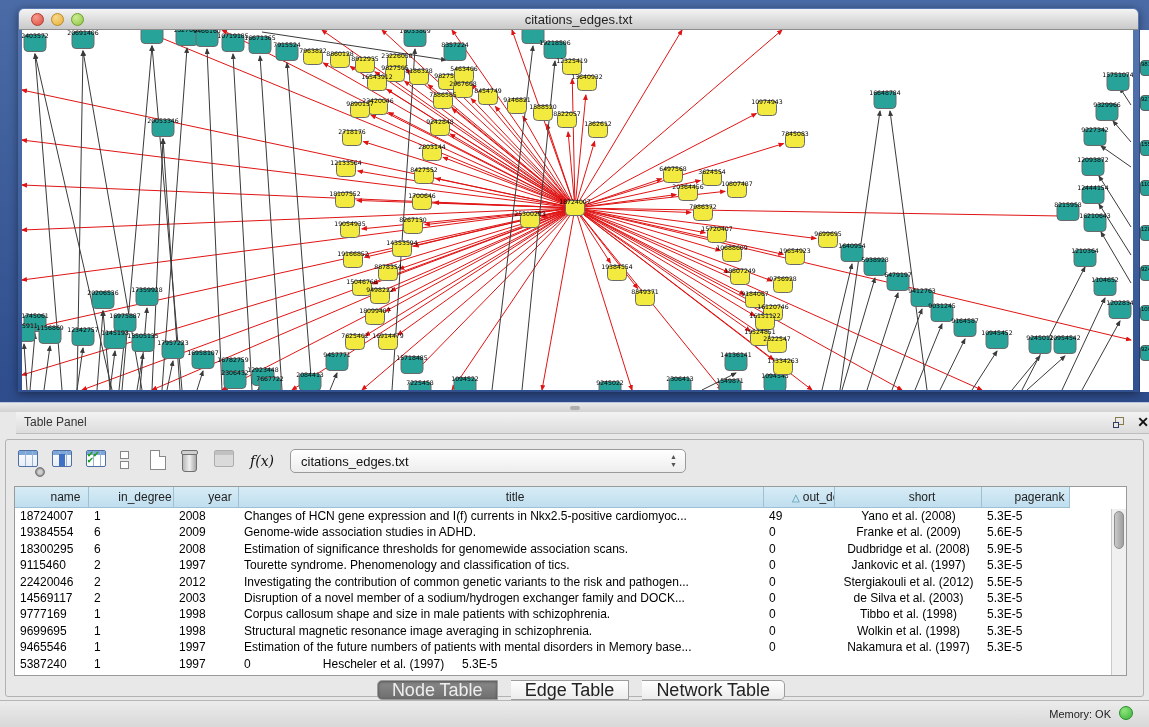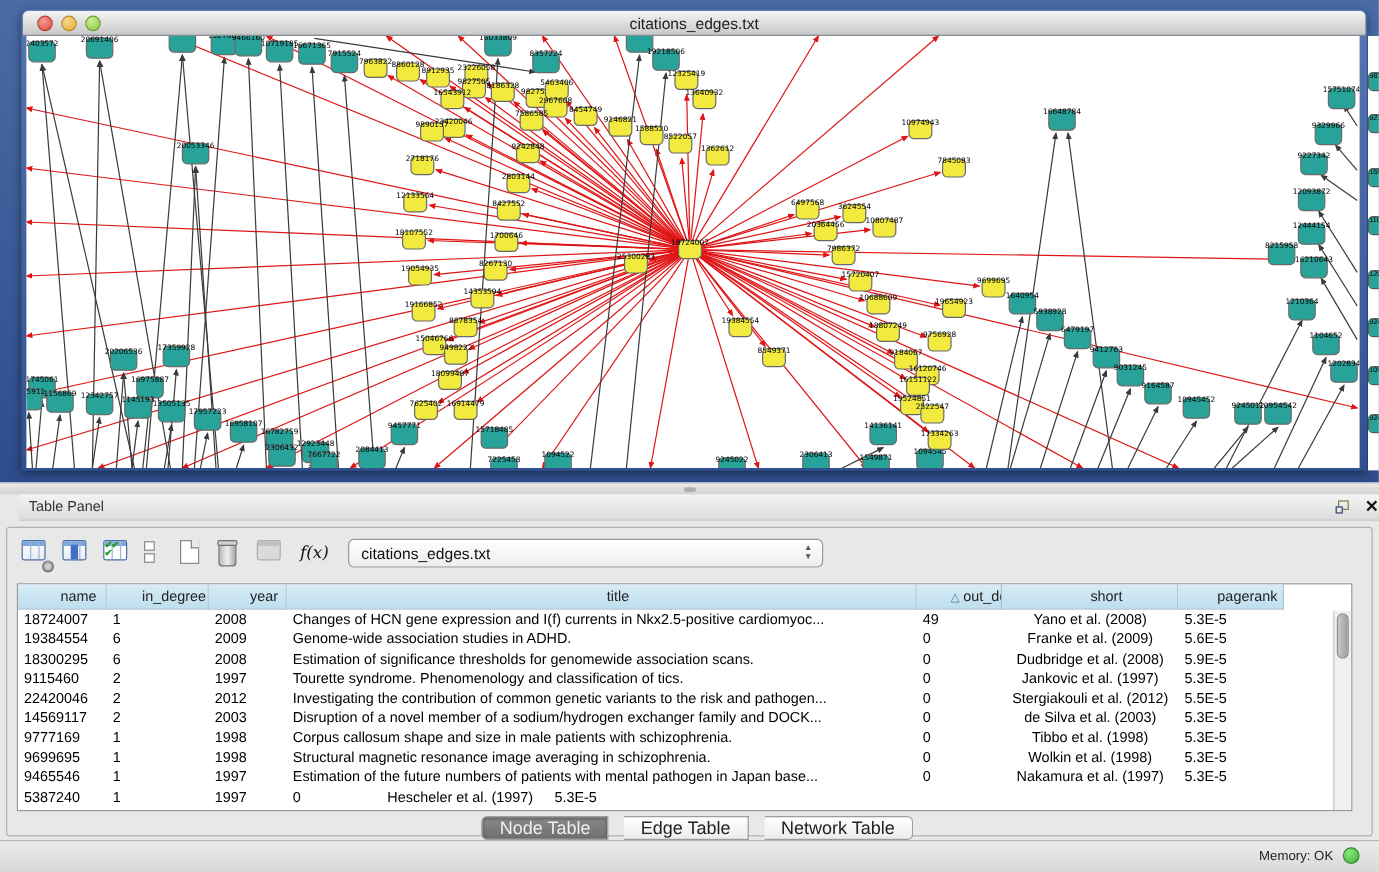--- a/index.html
+++ b/index.html
@@ -93,21 +93,21 @@
   .td { font-size:12px; color:#000; line-height:16px; padding-left:5px;
     overflow:hidden; white-space:nowrap; flex:0 0 auto; }
   .td.center { text-align:center; padding-left:0; }
   #vscroll { position:absolute; right:0; top:22px; bottom:0; width:15px;
     background:#f0f0f0; border-left:1px solid #c9c9c9; }
   #vthumb { position:absolute; left:2px; top:2px; width:10px; height:38px; border-radius:5px;
     background:linear-gradient(90deg,#c9c9c9,#9f9f9f); border:1px solid #8d8d8d; }
 
   
   #tabs { position:absolute; left:0; right:0; top:240px; text-align:center; }
-  .seg { display:inline-block; height:20px; line-height:19px; font-size:15px; padding:0 14px;
+  .seg { display:inline-block; height:20px; line-height:19px; font-size:18px; padding:0 14px;
     background:linear-gradient(#ffffff,#ececec); border:1px solid #9d9d9d; border-left:none;
     color:#222; vertical-align:top;margin-left:13px; }
   .seg.first { border-left:1px solid #9d9d9d; border-radius:5px 0 0 5px; }
   .seg.last { border-radius:0 5px 5px 0; }
   .seg.sel { background:linear-gradient(#8a8a8a,#6e6e6e); color:#efefef;
     box-shadow:inset 0 1px 3px rgba(0,0,0,.4); }
 
   
   #statusbar { left:0; top:700px; width:1149px; height:27px;
     background:linear-gradient(#ececec,#d8d8d8); border-top:1px solid #b5b5b5; }
@@ -895,21 +895,21 @@
             <div class="td" style="width: 65px;">1998</div>
             <div class="td" style="width: 525px;">Structural magnetic resonance image averaging in schizophrenia.</div>
             <div class="td" style="width: 71px;">0</div>
             <div class="td center" style="width: 147px;">Wolkin et al. (1998)</div>
             <div class="td" style="width: 88px;">5.3E-5</div>
           </div>
           <div class="tr">
             <div class="td" style="width: 74px;">9465546</div>
             <div class="td" style="width: 85px;">1</div>
             <div class="td" style="width: 65px;">1997</div>
-            <div class="td" style="width: 525px;">Estimation of the future numbers of patients with mental pathogen in Japan base...</div>
+            <div class="td" style="width: 525px;">Estimation of the future numbers of patients with mental disorders in Memory base...</div>
             <div class="td" style="width: 71px;">0</div>
             <div class="td center" style="width: 147px;">Nakamura et al. (1997)</div>
             <div class="td" style="width: 88px;">5.3E-5</div>
           </div>
           <div class="tr">
             <div class="td" style="width: 74px;">5387240</div>
             <div class="td" style="width: 85px;">1</div>
             <div class="td" style="width: 65px;">1997</div>
             <div class="td" style="width: 71px;">0</div>
             <div class="td center" style="width: 147px;">Hescheler et al. (1997)</div>

